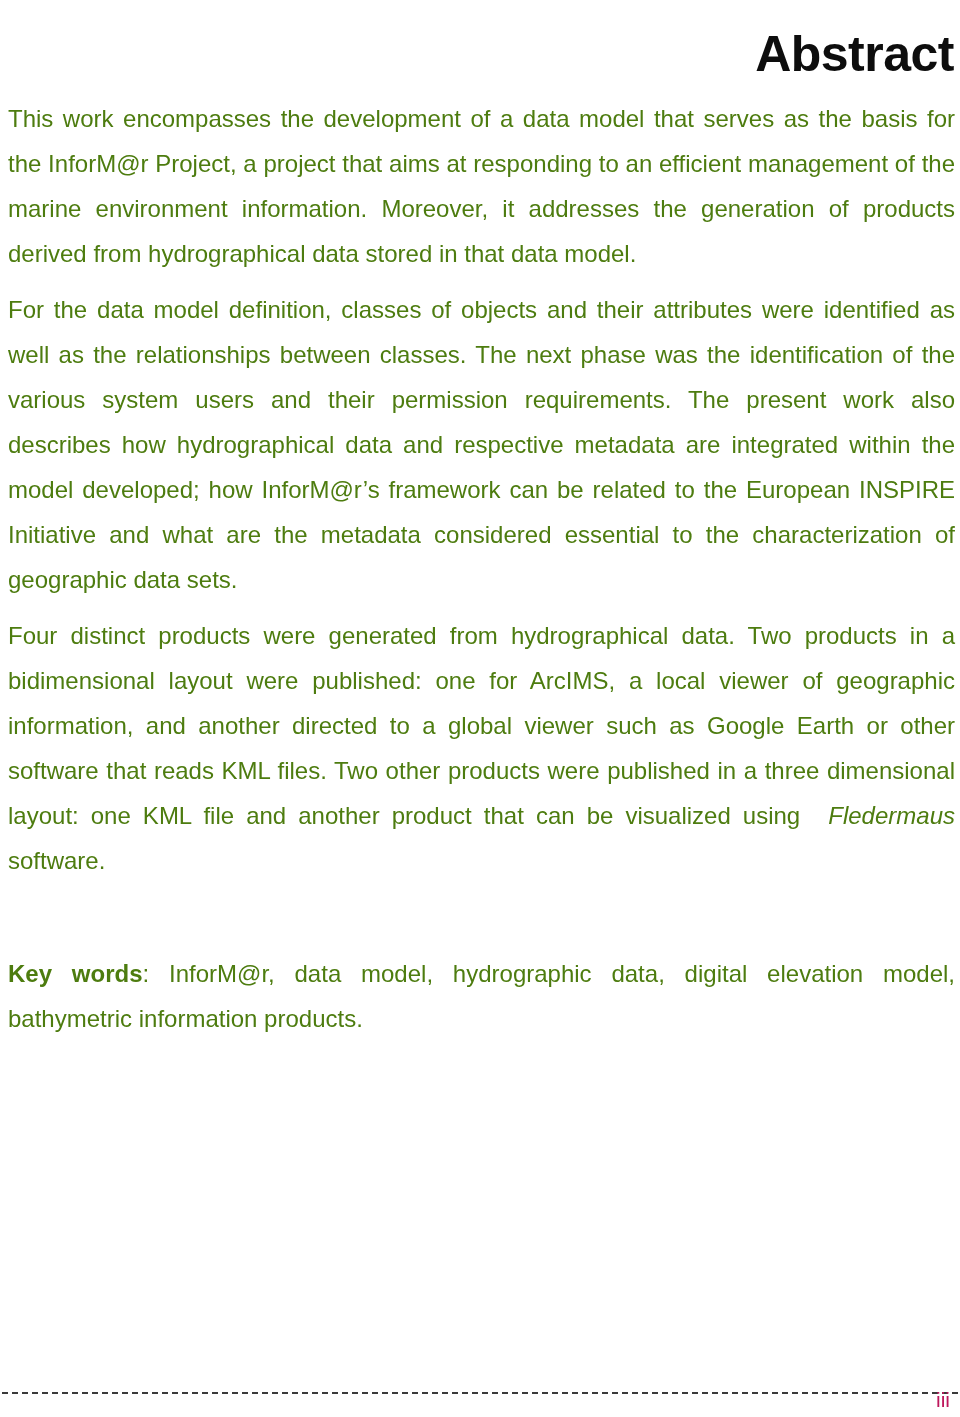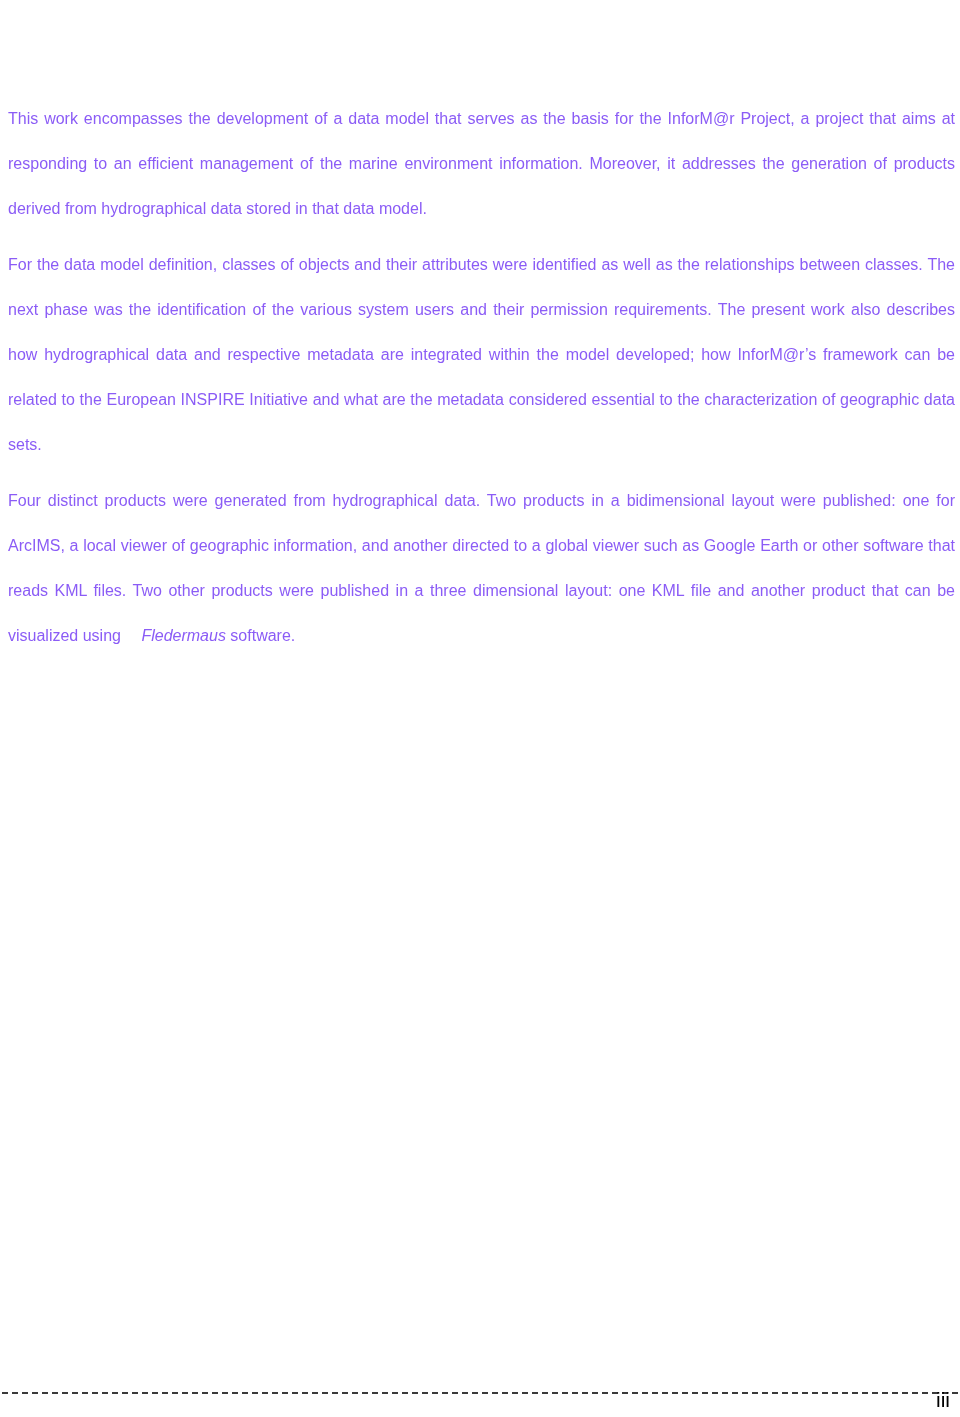--- a/index.html
+++ b/index.html
@@ -34,25 +34,25 @@
     color: #0d0d0d;
   }
   .body-block {
     position: absolute;
     top: 96px;
     left: 8px;
     width: 947px;
   }
   p.para {
     margin: 0 0 0 0;
-    font-size: 16px;
+    font-size: 24px;
     line-height: 45px;
     text-align: justify;
     text-justify: inter-word;
-    color: #8b5cf6;
+    color: #4d7c0f;
     hyphens: none;
   }
   p.para.gap-para { margin-top: 11px; }
   p.keywords { margin-top: 68px; }
   .bold { font-weight: bold; }
   .ital { font-style: italic; margin-left: 16px; }
 
   .footer-rule {
     position: absolute;
     left: 2px;
@@ -61,37 +61,39 @@
     height: 0;
     border: 0;
     border-top: 2px dashed #3a3a3a;
   }
   .footer-pageno {
     position: absolute;
     top: 1386px;
     right: 10px;
     font-size: 21px;
     line-height: 28px;
-    color: #000000;
+    color: #be185d;
   }
 </style>
 </head>
 <body>
 
 <div class="page">
 
+  <h1 class="page-title">Abstract</h1>
 
   <div class="body-block">
 
     <p class="para">This work encompasses the development of a data model that serves as the basis for the InforM@r Project, a project that aims at responding to an efficient management of the marine environment information. Moreover, it addresses the generation of products derived from hydrographical data stored in that data model.</p>
 
     <p class="para gap-para">For the data model definition, classes of objects and their attributes were identified as well as the relationships between classes. The next phase was the identification of the various system users and their permission requirements. The present work also describes how hydrographical data and respective metadata are integrated within the model developed; how InforM@r’s framework can be related to the European INSPIRE Initiative and what are the metadata considered essential to the characterization of geographic data sets.</p>
 
     <p class="para gap-para"><span>Four distinct products were generated from hydrographical data. Two products in a bidimensional layout were published: one for ArcIMS, a local viewer of geographic information, and another directed to a global viewer such as Google Earth or other software that reads KML files. Two other products were published in a three dimensional layout: one KML file and another product that can be visualized using </span><span class="ital">Fledermaus</span><span> software.</span></p>
 
+    <p class="para keywords"><span class="bold">Key words</span><span>: </span><span>InforM@r, data model, hydrographic data, digital elevation model, bathymetric information products.</span></p>
 
   </div>
 
   <hr class="footer-rule">
 
   <div class="footer-pageno">iii</div>
 
 </div>
 
 </body></html>

